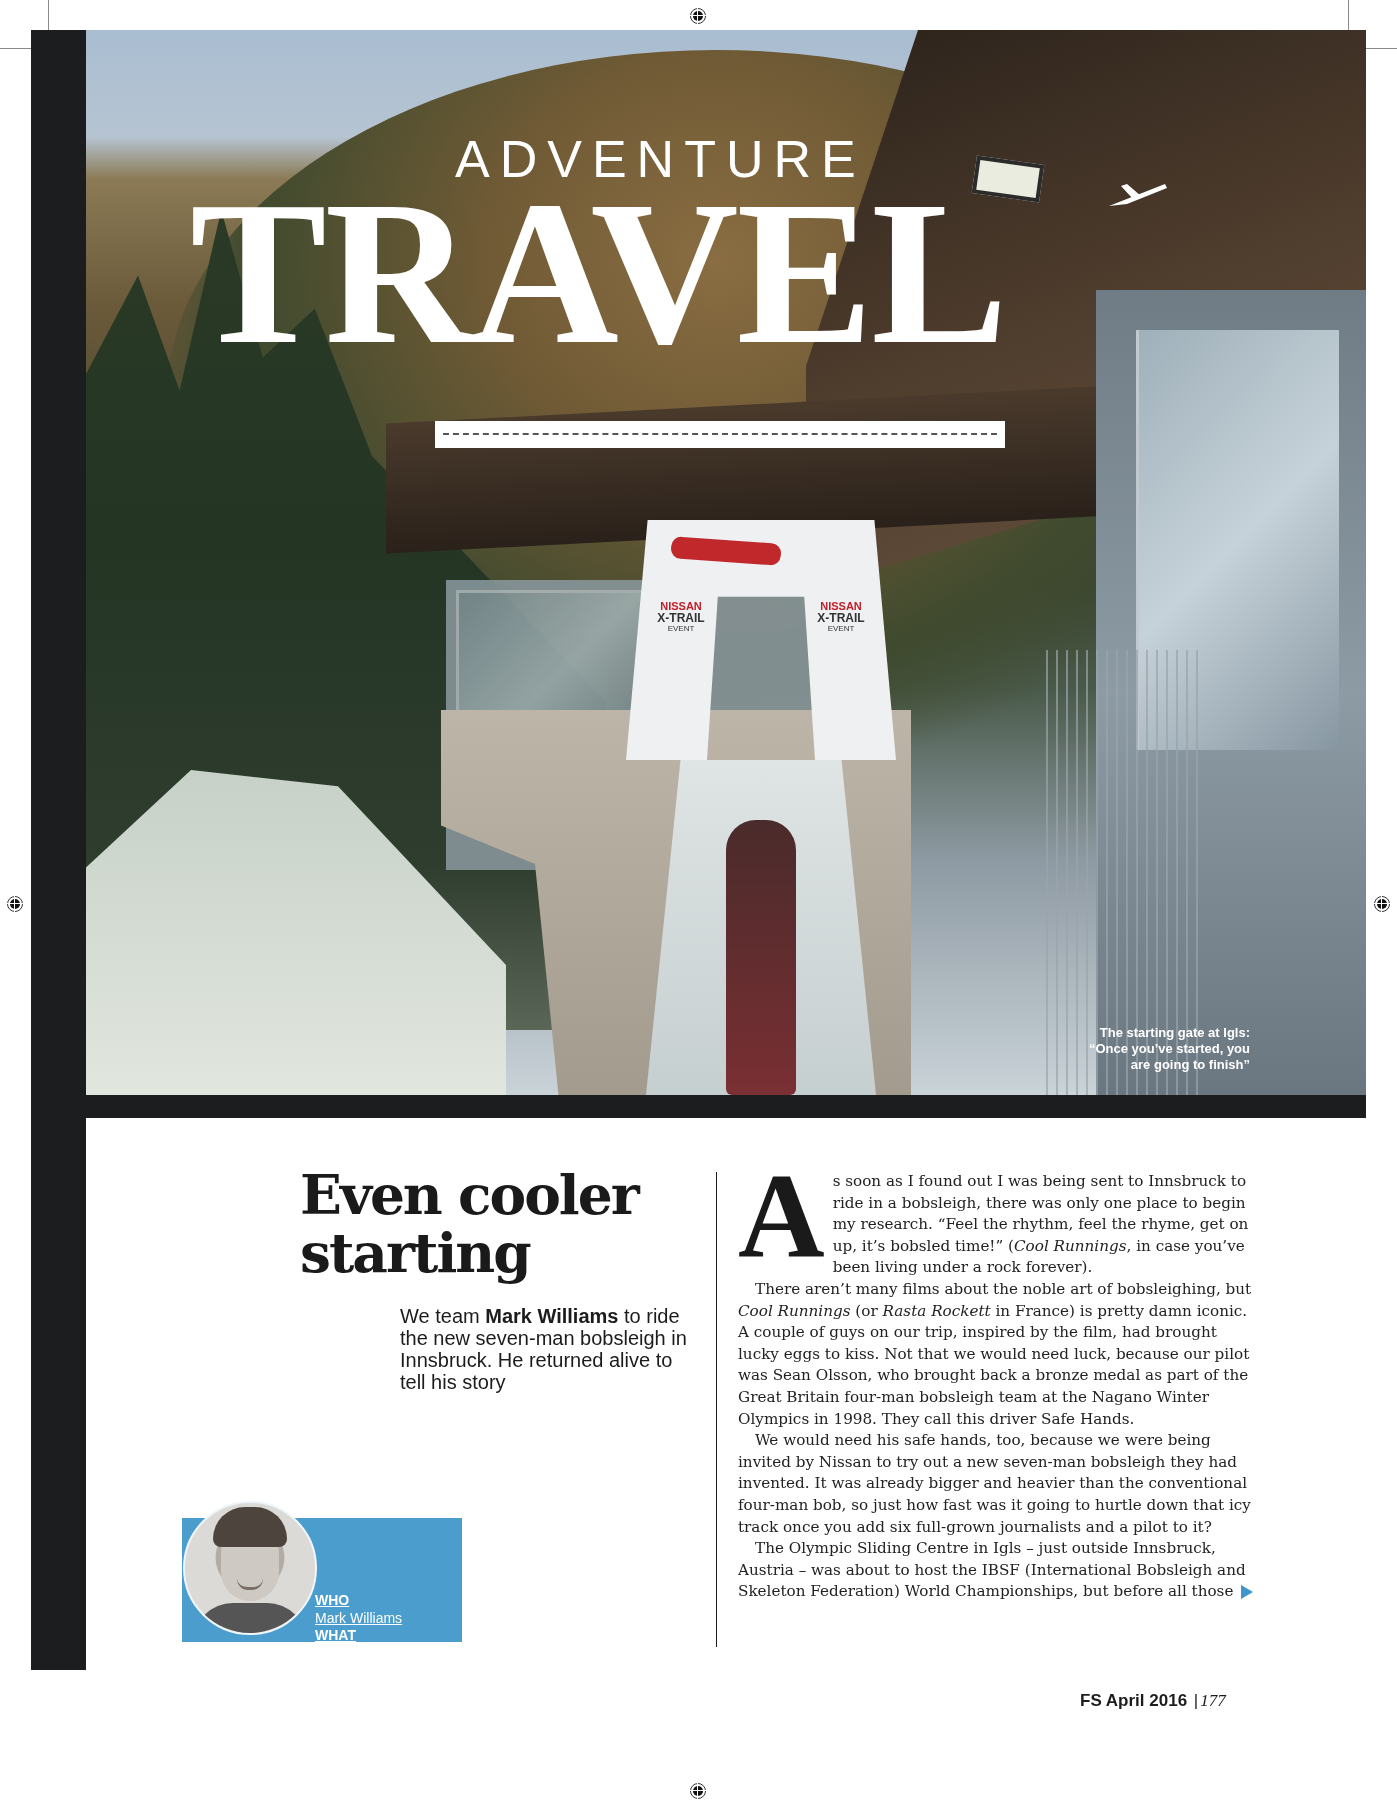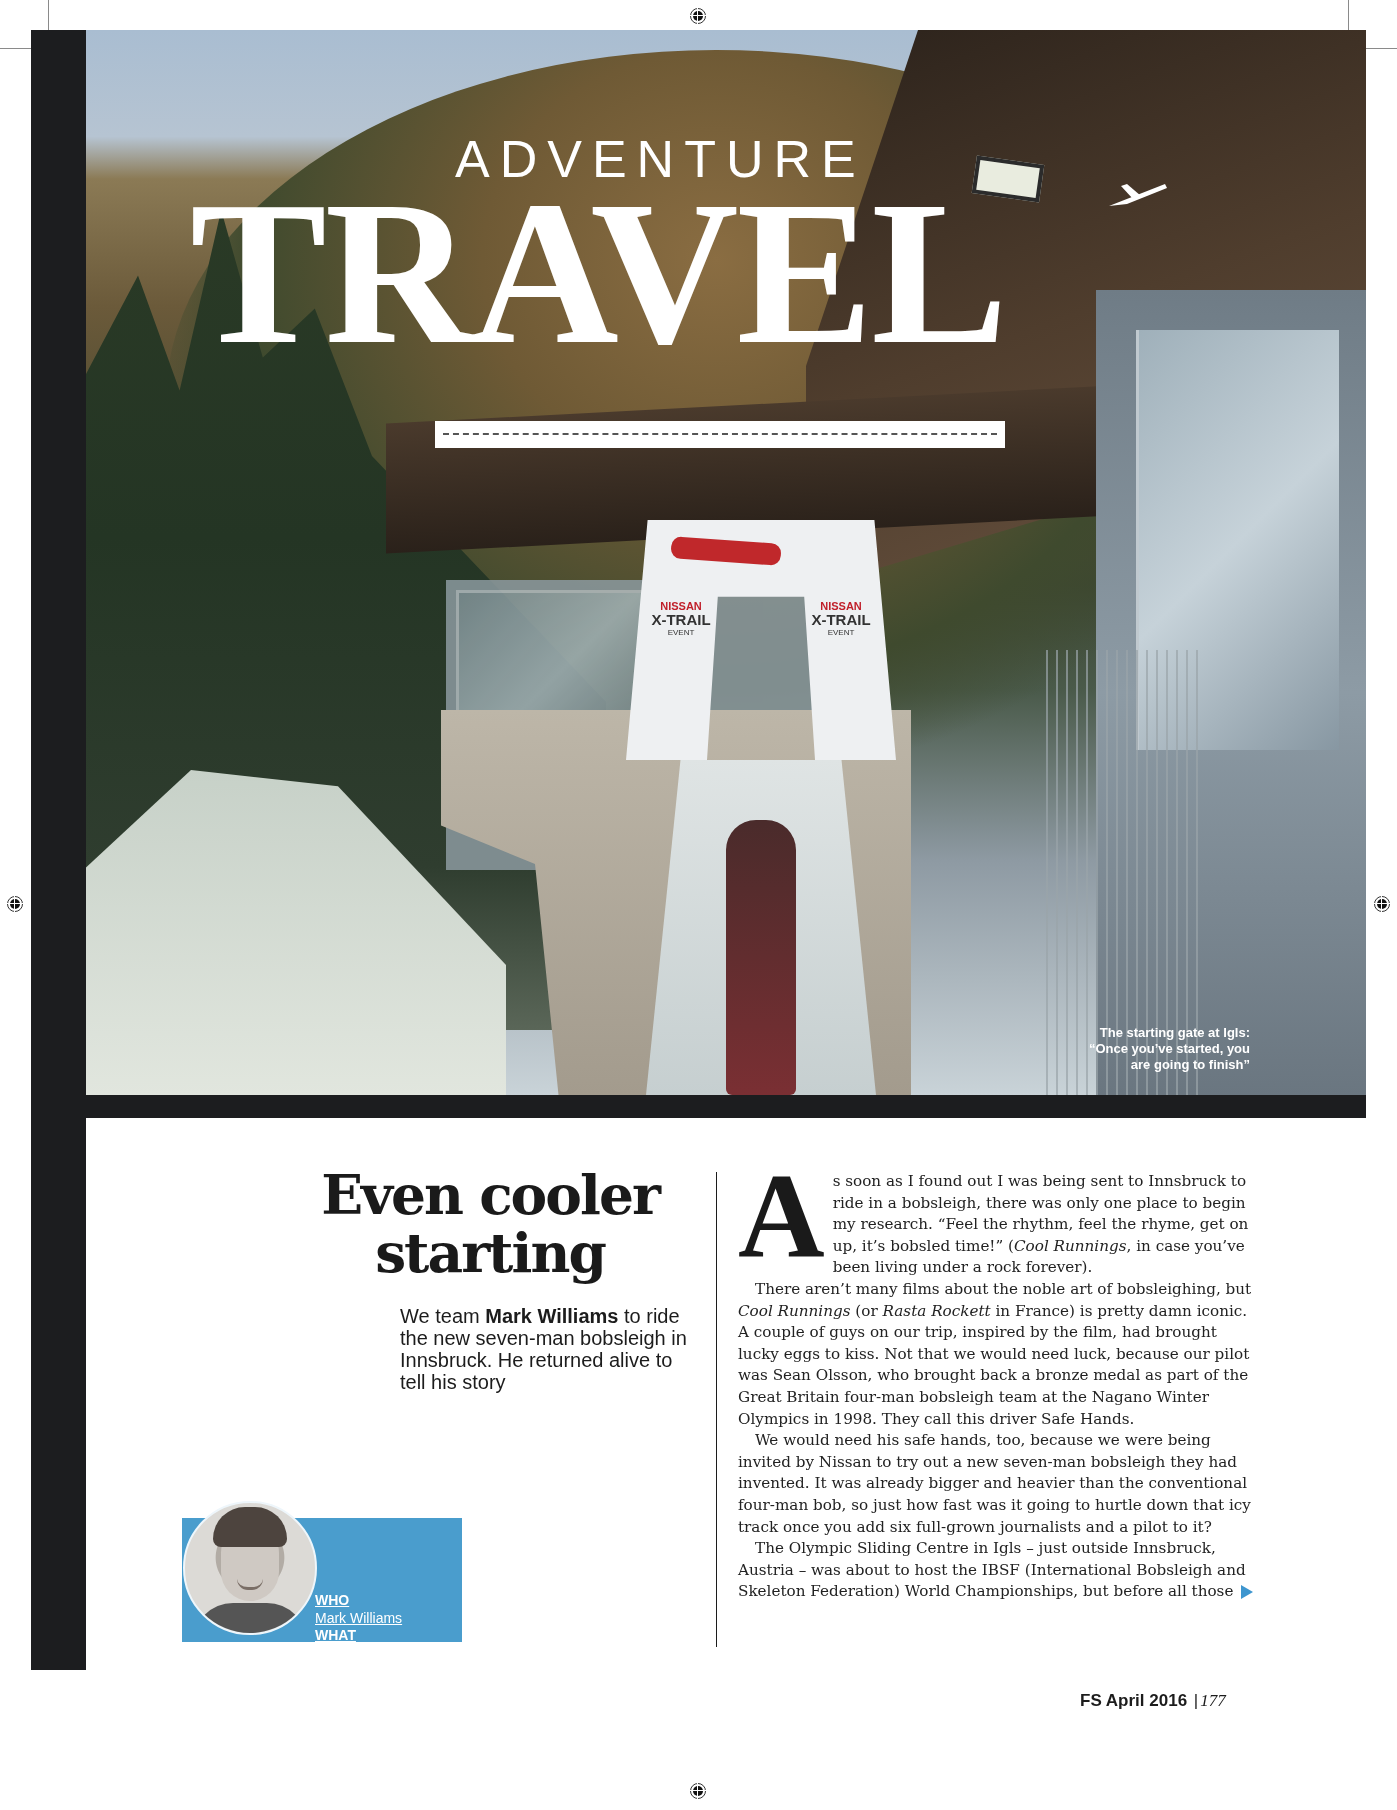--- a/index.html
+++ b/index.html
@@ -31,21 +31,21 @@
   .hero .roof-top { position:absolute; left:720px; top:0px; width:560px; height:560px;
           background:linear-gradient(160deg,#2b221b 0%, #4f3d2d 50%, #6a5441 100%);
           clip-path:polygon(20% 0, 100% 0, 100% 70%, 0 100%, 0 60%); }
   .hero .building { position:absolute; left:360px; top:550px; width:430px; height:290px; background:#8c9aa0; opacity:.85; }
   .hero .building .glass { position:absolute; left:10px; top:10px; width:190px; height:170px; background:linear-gradient(135deg,#7f9196,#a5b5b9 50%,#6e7d80); border:3px solid #b4bec2; }
   .hero .concrete { position:absolute; left:355px; top:680px; width:470px; height:385px; background:linear-gradient(180deg,#bdb6a8,#a39b8d); clip-path:polygon(0 0, 100% 0, 100% 100%, 25% 100%, 20% 40%, 0 30%); }
   .hero .gate { position:absolute; left:540px; top:490px; width:270px; height:240px; background:#eef0f2;
           clip-path:polygon(8% 0, 92% 0, 100% 100%, 70% 100%, 66% 32%, 34% 32%, 30% 100%, 0 100%); }
   .hero .gate-sled { position:absolute; left:585px; top:510px; width:110px; height:22px; background:#c0282b; border-radius:10px; transform:rotate(4deg); }
   .hero .gate-brand { position:absolute; font-family:"Liberation Sans", sans-serif; font-weight:bold; font-size:11px; color:#c01f2a; line-height:1.1; text-align:center; }
-  .hero .gate-brand .sub { color:#333; font-size:15px; }
+  .hero .gate-brand .sub { color:#333; font-size:12px; }
   .hero .track { position:absolute; left:560px; top:730px; width:230px; height:335px; background:linear-gradient(180deg,#dfe4e4,#c6cfd0); clip-path:polygon(15% 0, 85% 0, 100% 100%, 0 100%); }
   .hero .sled { position:absolute; left:640px; top:790px; width:70px; height:275px; background:linear-gradient(180deg,#4a2b2b,#7a2f33); border-radius:30px 30px 6px 6px; }
   .hero .snow-left { position:absolute; left:0; top:740px; width:420px; height:325px; background:linear-gradient(180deg,#c7d1c8,#e1e6de); clip-path:polygon(0 30%, 25% 0, 60% 5%, 100% 60%, 100% 100%, 0 100%); }
   .hero .right-wall { position:absolute; left:1010px; top:260px; width:270px; height:805px; background:linear-gradient(180deg,#6f7c86,#8d9ba5 50%,#6a7680); }
   .hero .right-glass { position:absolute; left:1050px; top:300px; width:200px; height:420px; background:linear-gradient(135deg,#9fb0ba,#c6d2d9 50%,#8797a2); border-left:3px solid #c0c9cf; }
   .hero .railing { position:absolute; left:960px; top:620px; width:160px; height:445px; background:repeating-linear-gradient(90deg,#9aa4a9 0 2px, transparent 2px 10px); opacity:.7; }
   .hero .lamp { position:absolute; left:888px; top:130px; width:60px; height:30px; background:#e9ecdf; border:4px solid #2b2b2b; transform:rotate(8deg); }
 
   
   .kicker { position:absolute; left:455px; top:133px; width:400px; text-align:center;
@@ -54,21 +54,21 @@
             font-family:"Liberation Serif", serif; font-weight:bold; font-size:205px; line-height:175px; color:#ffffff;
             letter-spacing:-2px; white-space:nowrap; }
   .plane-icon { position:absolute; left:1107px; top:180px; width:62px; height:28px; }
   .title-rule { position:absolute; left:435px; top:421px; width:570px; height:27px; background:#ffffff; }
   .title-rule .dash { position:absolute; left:8px; right:8px; top:12px; height:0; border-top:2px dashed #555; }
 
   .caption { position:absolute; left:1040px; top:1025px; width:210px; text-align:right;
              font-family:"Liberation Sans", sans-serif; font-weight:bold; font-size:13px; line-height:16px; color:#ffffff; }
 
   
-  .headline { position:absolute; left:300px; top:1166px; width:380px; text-align:center;
+  .headline { position:absolute; left:300px; top:1166px; width:380px; text-align:left;
               font-family:"DejaVu Serif", serif; font-weight:bold; font-size:55px; line-height:58px; color:#1a1a1a; letter-spacing:-2px; }
   .standfirst { position:absolute; left:400px; top:1305px; width:300px;
                 font-family:"Liberation Sans", sans-serif; font-size:20px; line-height:22px; color:#1c1c1c; }
   .standfirst b { font-weight:bold; }
 
   .divider { position:absolute; left:716px; top:1172px; width:1px; height:475px; background:#1c1c1c; }
 
   .body { position:absolute; left:738px; top:1171px; width:520px;
           font-family:"DejaVu Serif", serif; font-size:15.2px; line-height:21.6px; color:#222; }
   .body p { margin:0; text-indent:17px; }

